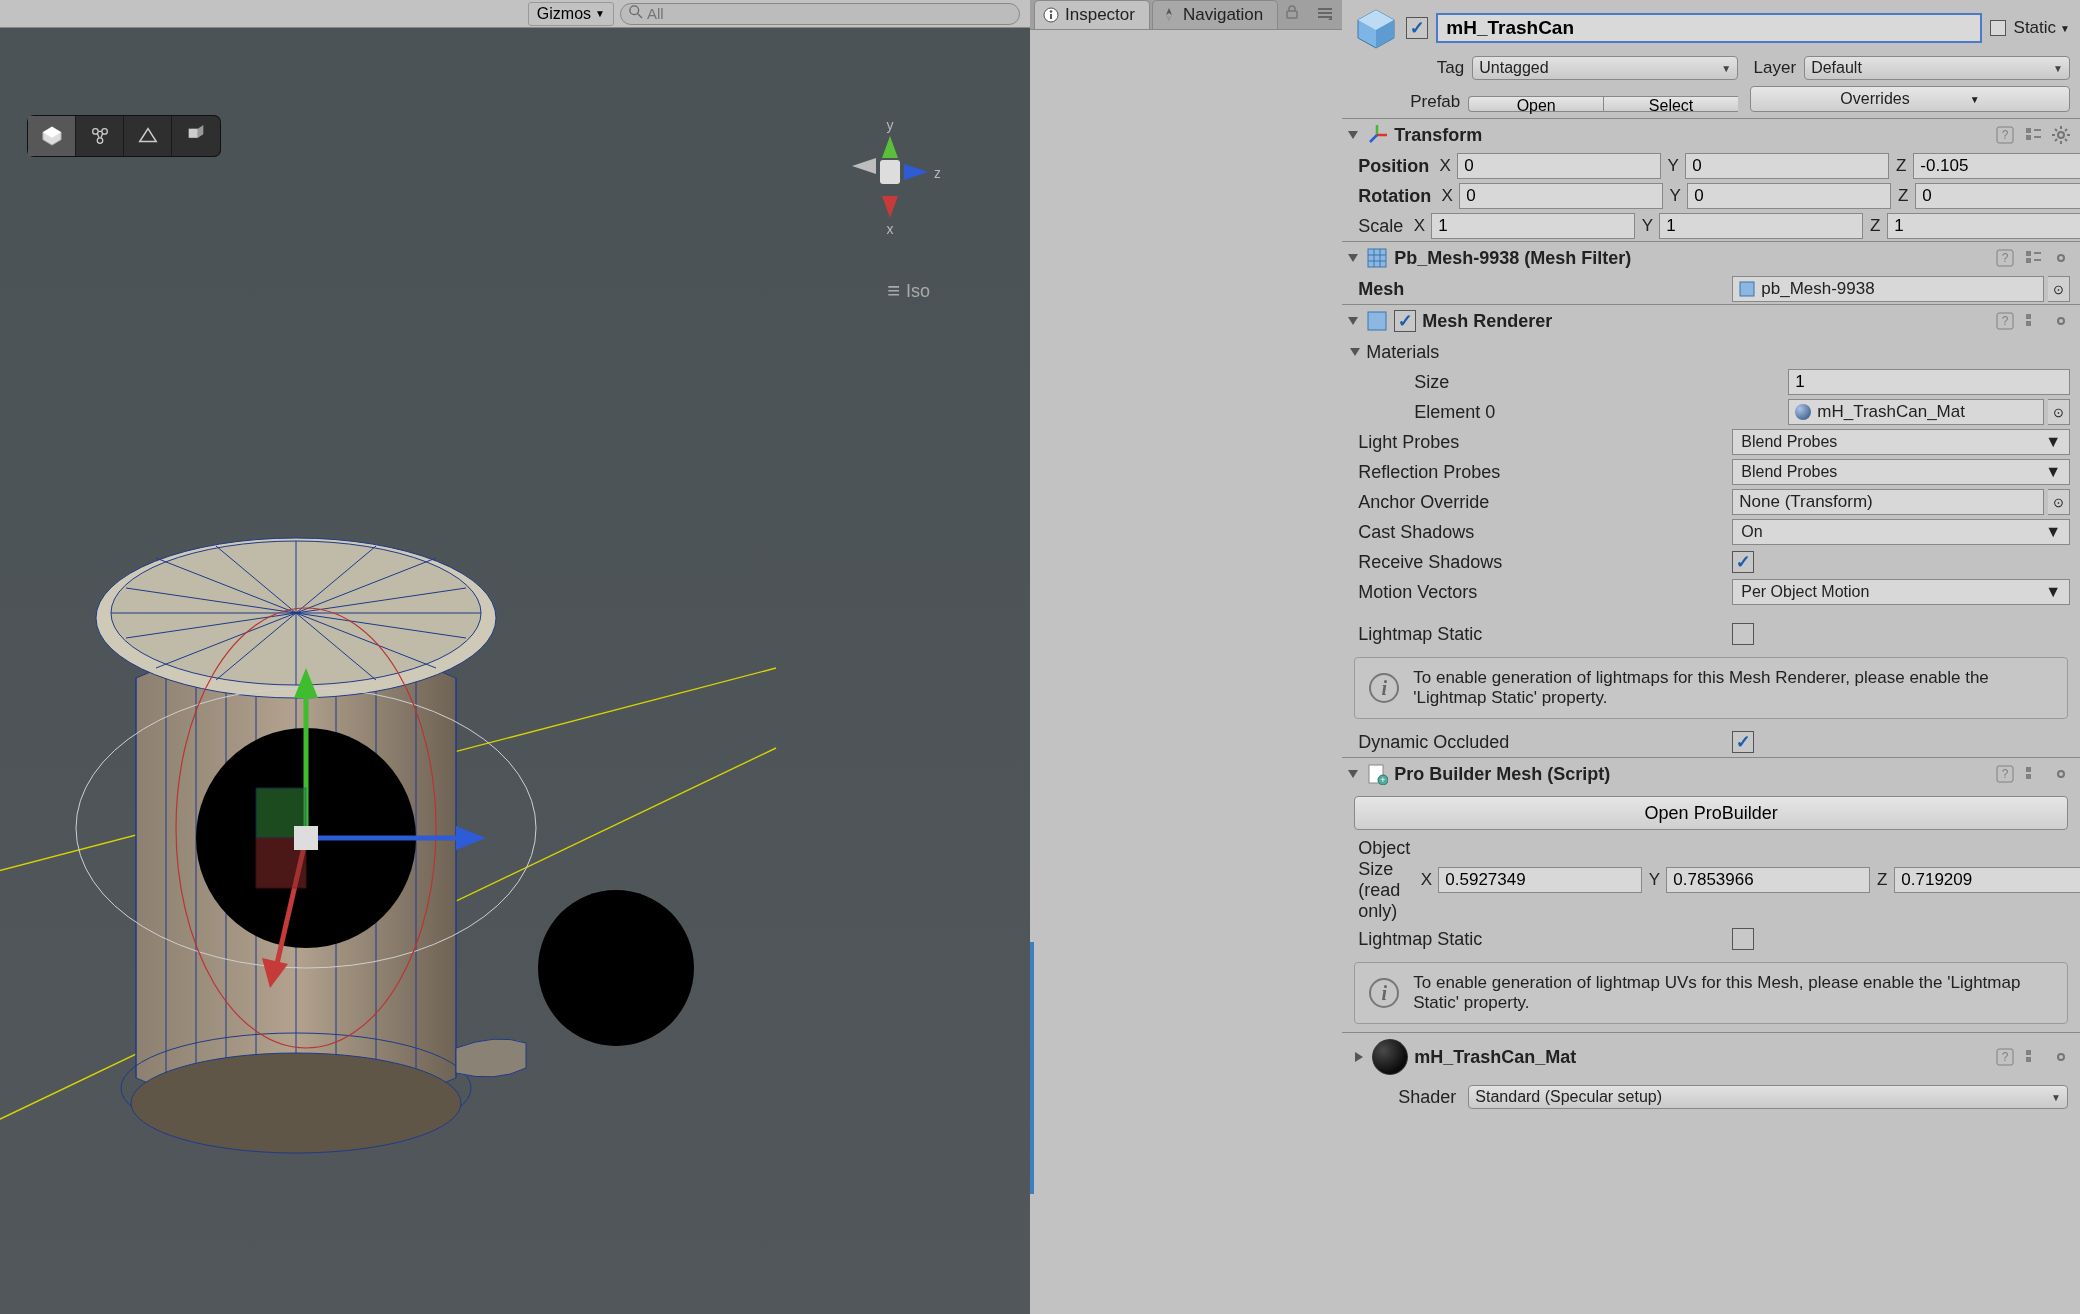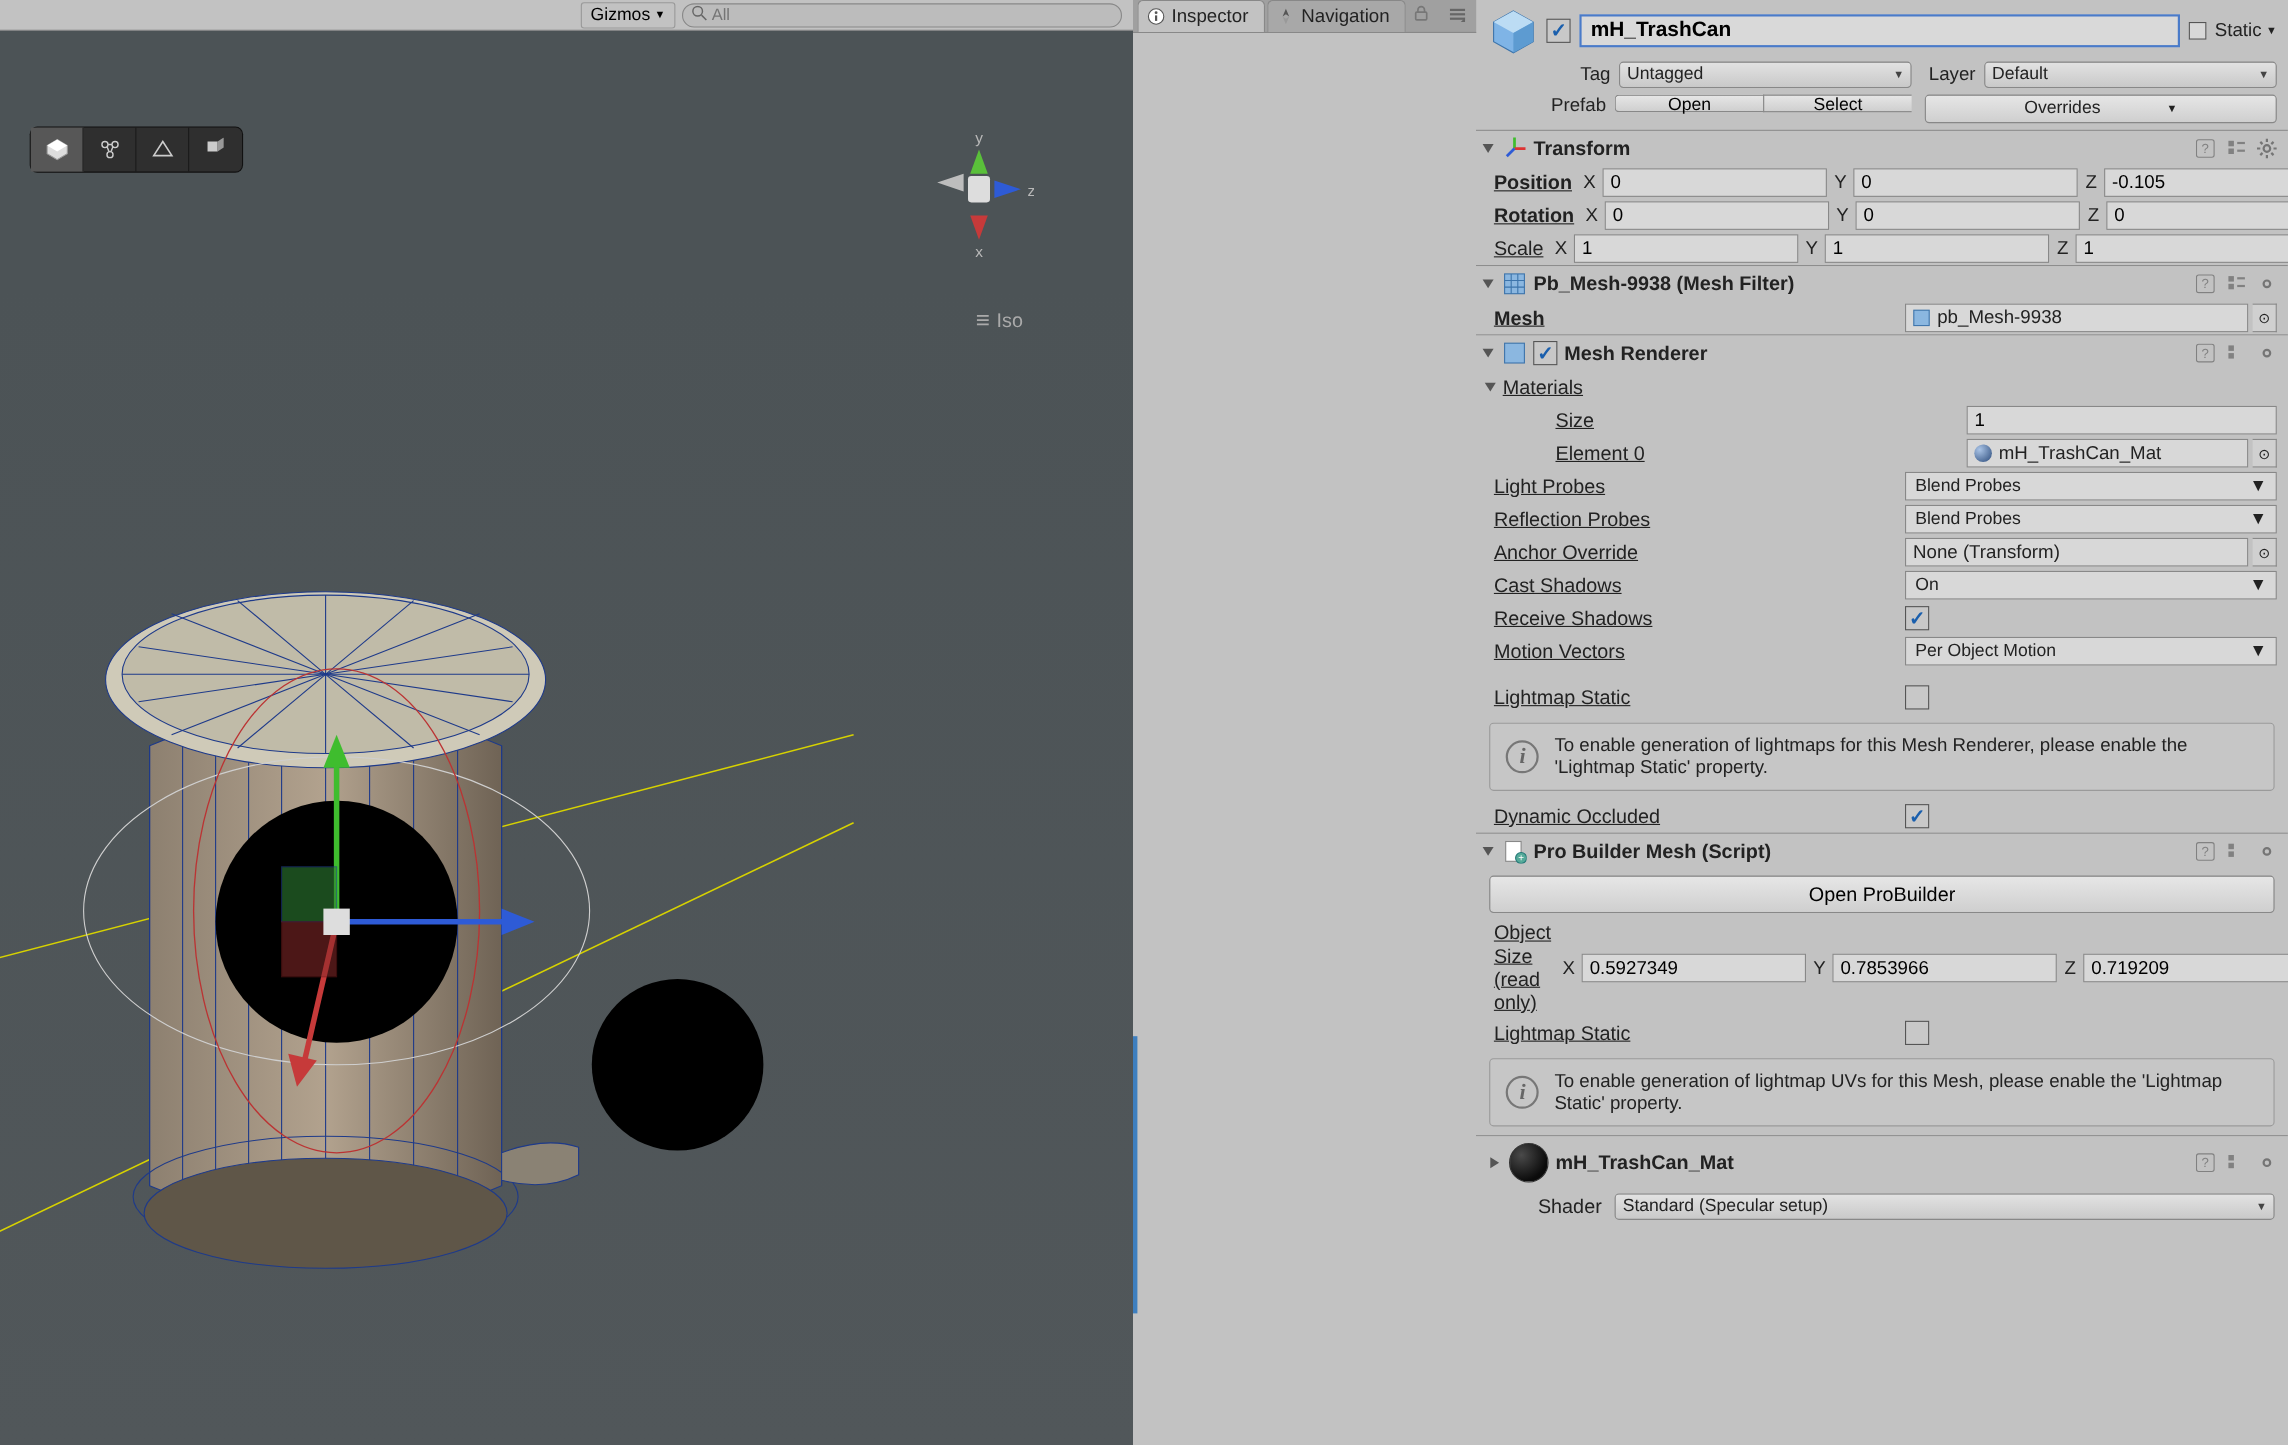--- a/index.html
+++ b/index.html
@@ -45,41 +45,41 @@
 .name-field { flex: 1; height: 30px; border: 2px solid #4a7bc9; background: #d9d9d9; padding: 0 8px; font-size: 19px; font-weight: 600; outline: none; }
 .static-drop { display: flex; align-items: center; font-size: 17px; gap: 4px; }
 .static-chk { width: 16px; height: 16px; border: 1px solid #555; background: #d8d8d8; }
 .mini-tri { font-size: 10px; }
 
 .sub-row { display: flex; align-items: center; padding: 2px 10px 2px 72px; gap: 8px; font-size: 17px; }
 .sub-row .lbl { width: 50px; text-align: right; }
 .sel { flex: 1; height: 24px; background: linear-gradient(#e2e2e2,#c9c9c9); border: 1px solid #888; border-radius: 4px; padding: 0 6px; font-size: 16px; display: flex; align-items: center; justify-content: space-between; cursor: pointer; gap: 48px; }
 .sel .tri { font-size: 10px; color: #444; }
 
-.prefab-row { display: flex; align-items: flex-start; padding: 4px 10px 6px 62px; gap: 0; }
+.prefab-row { display: flex; align-items: flex-end; padding: 4px 10px 6px 62px; gap: 0; }
 .prefab-row .lbl { width: 64px; text-align: right; padding-right: 8px; font-size: 17px; }
 .prefab-btn-group { flex: 1; display: flex; }
 .prefab-btn { flex: 1; height: 16px; background: linear-gradient(#e6e6e6,#cfcfcf); border: 1px solid #888; font-size: 16px; cursor: pointer; }
 .prefab-btn.first { border-radius: 4px 0 0 4px; border-right: none; }
 .prefab-btn.mid { border-right: none; }
 .overrides-btn { width: 320px; height: 26px; margin-left: 12px; background: linear-gradient(#e6e6e6,#cfcfcf); border: 1px solid #888; border-radius: 4px; font-size: 16px; display: flex; align-items: center; justify-content: center; gap: 60px; cursor: pointer; }
 
 
 .comp { border-top: 1px solid #888; }
 .comp-hdr { display: flex; align-items: center; height: 32px; padding: 0 8px 0 4px; background: #c2c2c2; gap: 6px; }
 .foldout { width: 14px; height: 14px; cursor: pointer; display: flex; align-items: center; justify-content: center; }
 .foldout svg { width: 12px; height: 12px; }
 .comp-icon { width: 22px; height: 22px; }
 .comp-title { font-weight: 600; font-size: 18px; }
 .comp-hdr .spacer { flex: 1; }
 .hdr-mini { width: 22px; height: 22px; display: flex; align-items: center; justify-content: center; cursor: pointer; opacity: .7; }
 
 .prop-row { display: flex; align-items: center; padding: 2px 10px 2px 16px; min-height: 30px; gap: 4px; }
 .prop-row.indent2 { padding-left: 56px; margin-left: 16px; }
-.prop-lbl { width: 370px; font-size: 18px; font-weight: 500; text-decoration: underline; }
+.prop-lbl { width: 370px; font-size: 18px; font-weight: 500; }
 .prop-lbl.bold { font-weight: 700; }
 .xyz-group { flex: 1; display: flex; gap: 0; }
 .xyz-cell { flex: 1; display: flex; align-items: center; }
 .xyz-letter { width: 24px; text-align: center; font-size: 17px; }
 .num-input { flex: 1; height: 26px; border: 1px solid #888; background: #d8d8d8; padding: 0 6px; font-size: 17px; }
 .wide-input { flex: 1; height: 26px; border: 1px solid #888; background: #d8d8d8; padding: 0 6px; font-size: 17px; }
 .obj-field { flex: 1; height: 26px; border: 1px solid #888; background: #d8d8d8; padding: 0 6px; font-size: 17px; display: flex; align-items: center; gap: 6px; }
 .obj-pick { width: 22px; height: 26px; border: 1px solid #888; border-left: none; background: #d0d0d0; display: flex; align-items: center; justify-content: center; font-size: 13px; cursor: pointer; }
 .drop-field { flex: 1; height: 26px; border: 1px solid #888; background: #d8d8d8; padding: 0 8px; font-size: 16px; display: flex; align-items: center; justify-content: space-between; cursor: pointer; }
 .chk { width: 22px; height: 22px; border: 1px solid #555; background: #c8c8c8; display: flex; align-items: center; justify-content: center; cursor: pointer; }

